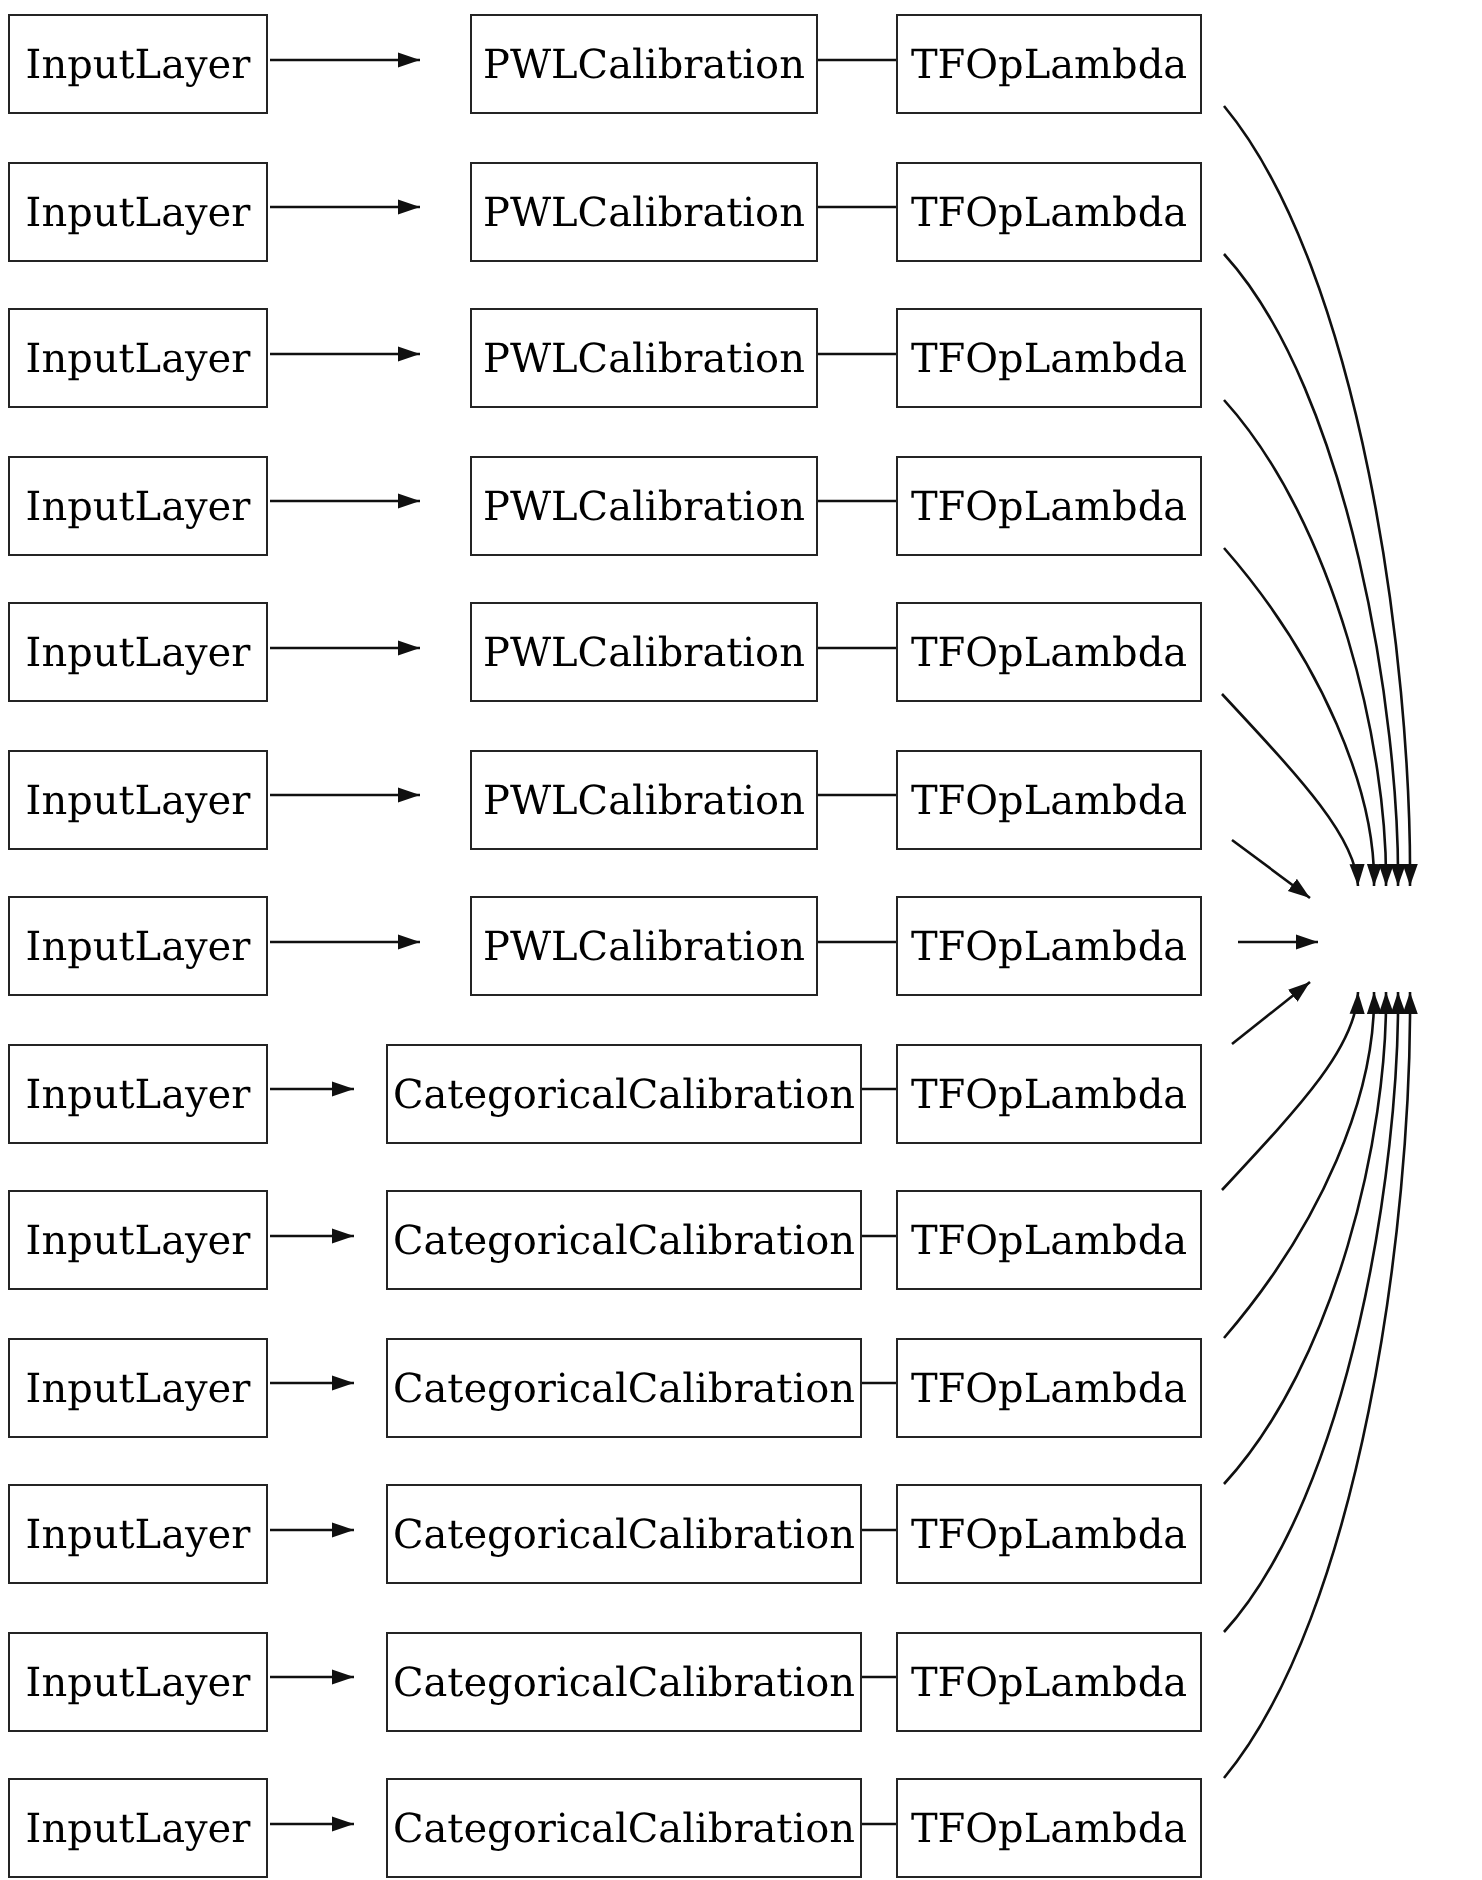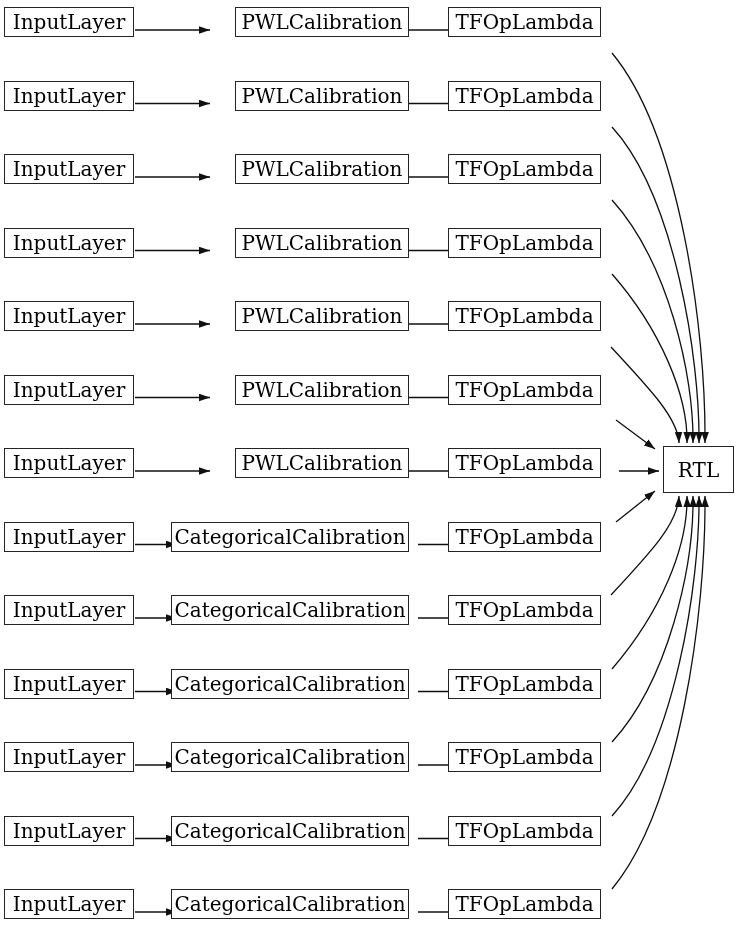--- a/index.html
+++ b/index.html
@@ -8,31 +8,31 @@
     width:741px;height:940px;
     background:var(--background,#ffffff);
     font-family:"DejaVu Serif","Liberation Serif",serif;
     overflow:hidden;
   }
   #edges{position:absolute;left:0;top:0;width:741px;height:940px;}
   #edges path{fill:none;stroke:var(--edge,#101010);stroke-width:1.3;}
   #edges .ah{fill:var(--edge,#101010);stroke:none;}
   .node{
     position:absolute;
-    height:30px;
+    height:50px;
     box-sizing:border-box;
     background:var(--node-fill,#ffffff);
     border:1.5px solid var(--node-border,#242424);
     display:flex;align-items:center;justify-content:center;
     font-size:20px;color:var(--text,#000000);
     white-space:nowrap;
   }
   .c-in {left:4px;  width:130px;}
   .c-pwl{left:212px;width:174px;margin-left:23px;}
-  .c-cat{left:171px;width:238px;}
+  .c-cat{left:193px;width:238px;}
   .c-lam{left:448px;width:153px;}
   .c-rtl{left:663px;top:446px;width:71px;height:47px;}
   .r0{top:7px}.r1{top:80.5px}.r2{top:154px}.r3{top:227.5px}.r4{top:301px}
   .r5{top:374.5px}.r6{top:448px}.r7{top:521.5px}.r8{top:595px}
   .r9{top:668.5px}.r10{top:742px}.r11{top:815.5px}.r12{top:889px}
 </style>
 </head>
 <body>
 
 <div id="canvas">
@@ -132,14 +132,13 @@
   <div class="node c-lam r10">TFOpLambda</div>
 
   <div class="node c-in  r11">InputLayer</div>
   <div class="node c-cat r11">CategoricalCalibration</div>
   <div class="node c-lam r11">TFOpLambda</div>
 
   <div class="node c-in  r12">InputLayer</div>
   <div class="node c-cat r12">CategoricalCalibration</div>
   <div class="node c-lam r12">TFOpLambda</div>
 
-  <div class="node c-rtl">RTL</div>
 </div>
 
 </body></html>

